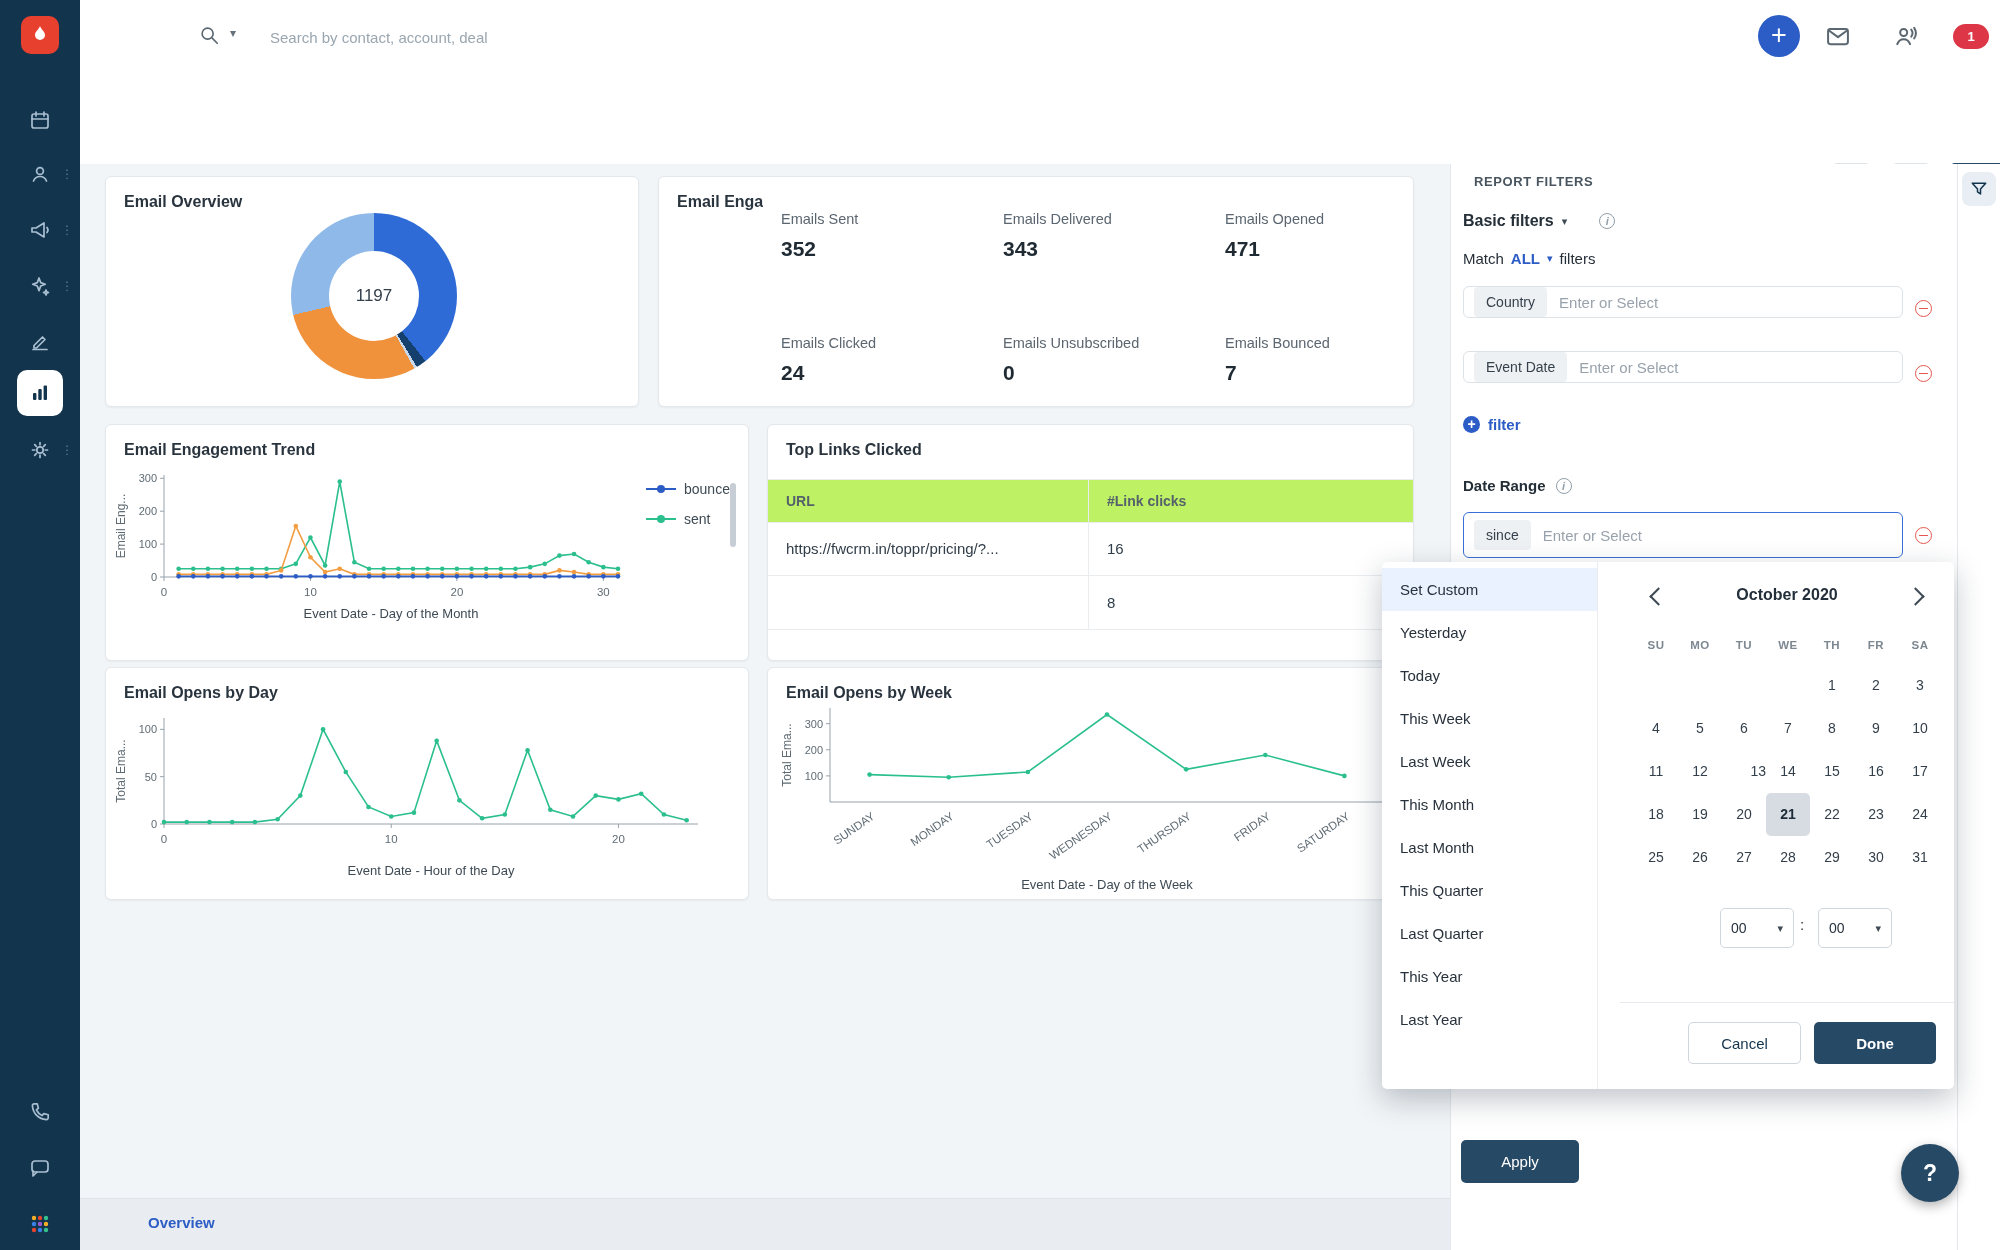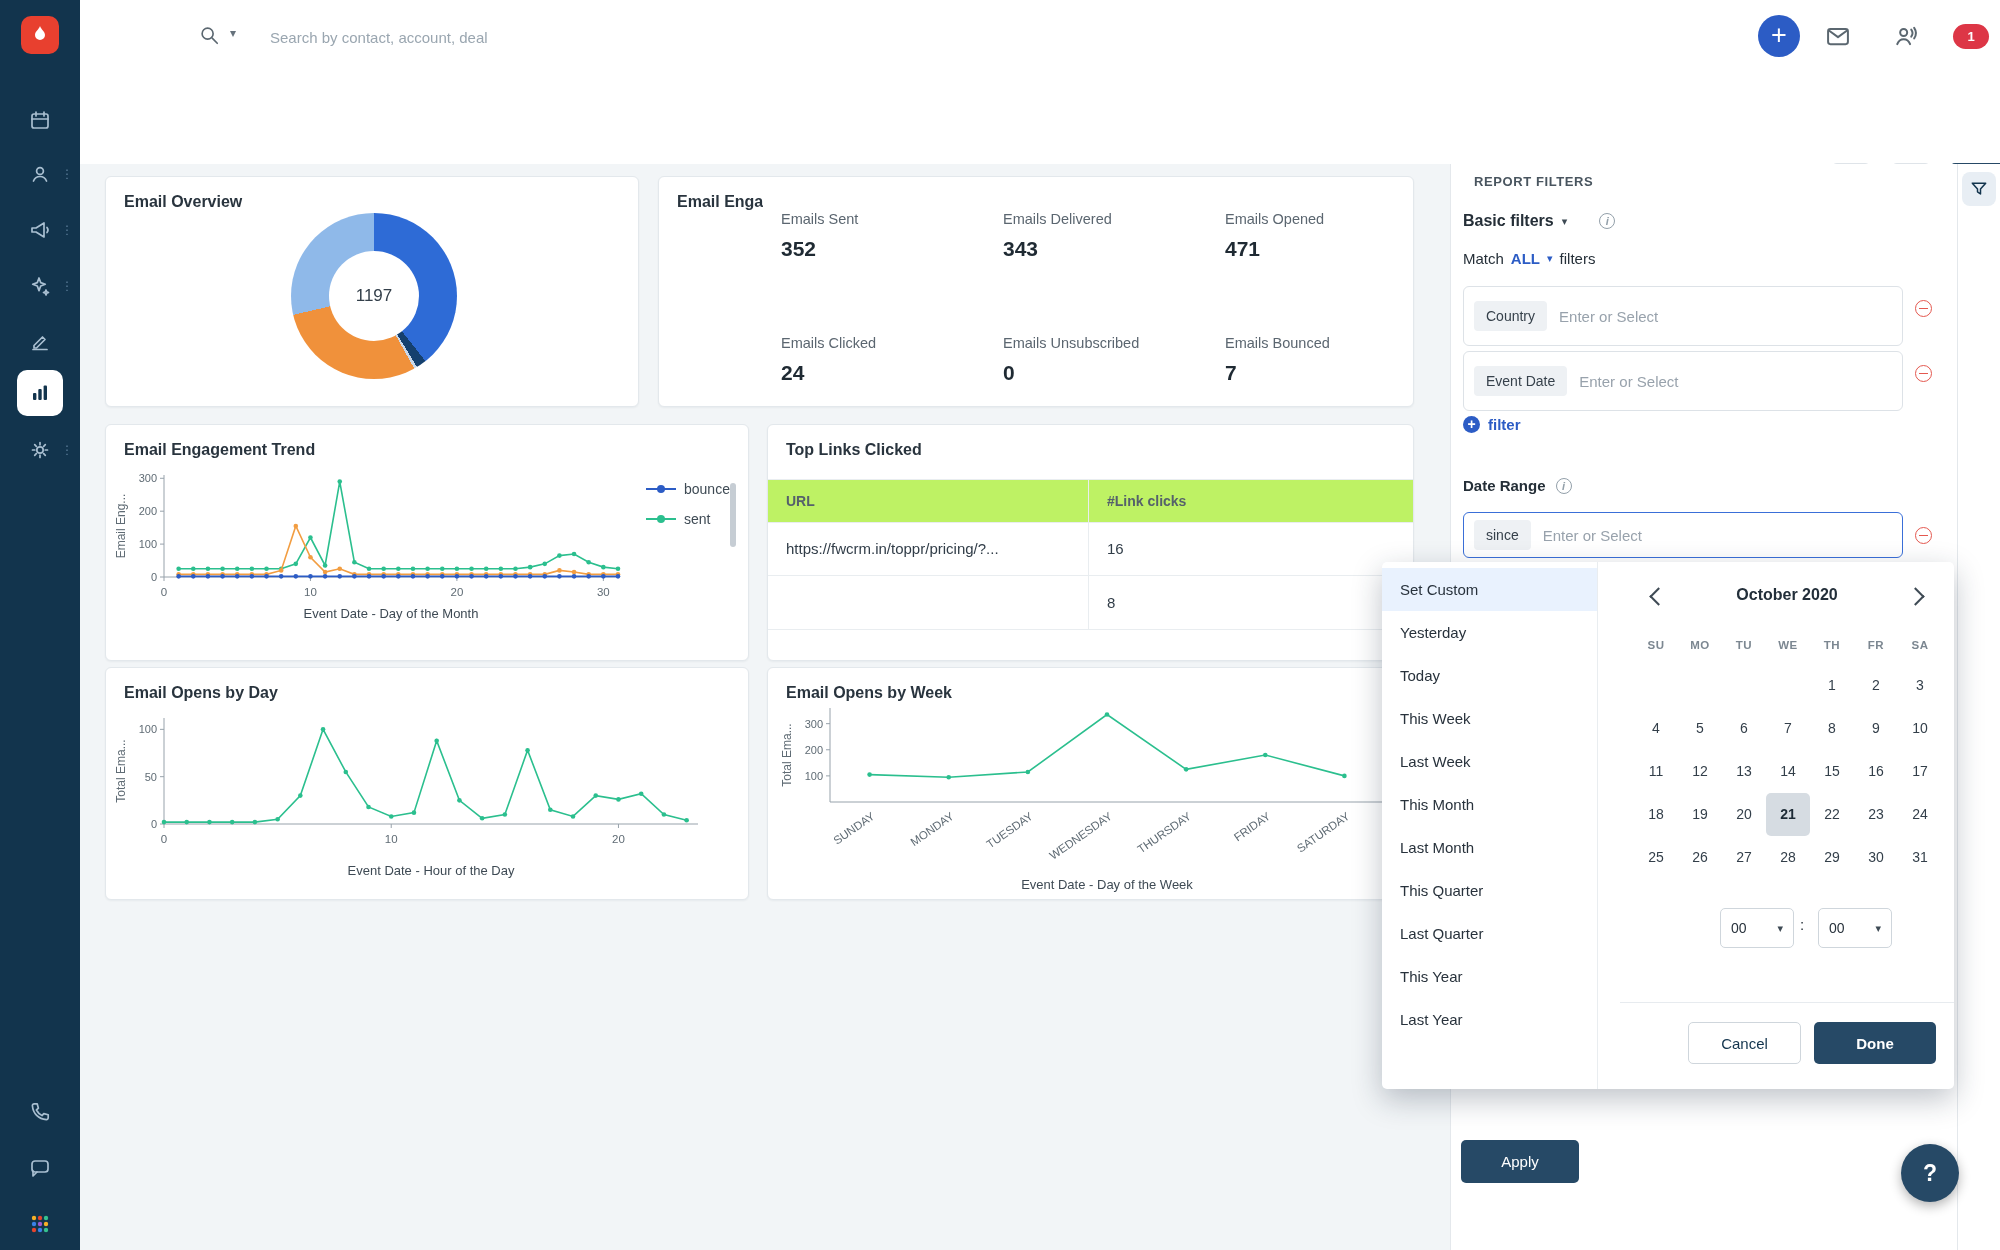--- a/index.html
+++ b/index.html
@@ -62,21 +62,21 @@
 
   
   .fpanel{position:absolute;left:1450px;top:164px;width:507px;height:1086px;background:#fff;border-left:1px solid #e4e8ec;box-sizing:border-box;}
   .rail{position:absolute;left:1957px;top:164px;width:43px;height:1086px;background:#fff;border-left:1px solid #e4e8ec;box-sizing:border-box;}
   .rail-tile{position:absolute;left:4px;top:8px;width:34px;height:34px;border-radius:8px;background:#e8eef4;display:flex;align-items:center;justify-content:center;cursor:pointer;}
   .rail-tile svg{stroke:#12344d;fill:none;stroke-width:1.8;stroke-linejoin:round;}
   .fp-title{position:absolute;left:23px;top:10px;font-size:13px;font-weight:bold;letter-spacing:.6px;color:#49555f;}
   .fp-strong{font-size:16px;font-weight:bold;color:#252f38;}
   .caret{font-size:11px;color:#3e4a54;}
   .info{display:inline-flex;width:16px;height:16px;border:1.4px solid #93a0aa;border-radius:50%;color:#93a0aa;font-size:11px;align-items:center;justify-content:center;font-style:italic;font-weight:bold;box-sizing:border-box;}
-  .frow{position:absolute;left:12px;width:440px;height:60px;border:1px solid #dde2e7;border-radius:6px;background:#fff;display:flex;align-items:center;padding:0 10px;gap:10px;box-sizing:border-box;}
+  .frow{position:absolute;left:12px;width:440px;height:32px;border:1px solid #dde2e7;border-radius:6px;background:#fff;display:flex;align-items:center;padding:0 10px;gap:10px;box-sizing:border-box;}
   .frow.focus{border:1.6px solid #3a6fd8;}
   .chip{background:#eef1f4;border-radius:4px;padding:7px 12px;font-size:14px;color:#36414b;white-space:nowrap;}
   .fin{flex:1;border:none;outline:none;font-size:15px;color:#333f4a;font-family:"Liberation Sans",sans-serif;background:transparent;min-width:40px;}
   .fin::placeholder{color:#98a2ac;}
   .minus{position:absolute;width:17px;height:17px;border:1.6px solid #e4584f;border-radius:50%;box-sizing:border-box;cursor:pointer;}
   .minus::after{content:'';position:absolute;left:3px;right:3px;top:50%;height:1.6px;margin-top:-0.8px;background:#e4584f;}
   .plusc{display:inline-block;width:17px;height:17px;background:#2c5cc5;border-radius:50%;color:#fff;font-size:14px;line-height:16px;text-align:center;}
   .addf{position:absolute;left:12px;display:flex;align-items:center;gap:8px;color:#2c5cc5;font-size:15px;font-weight:bold;cursor:pointer;}
   .apply-btn{position:absolute;left:10px;top:976px;width:118px;height:43px;background:#264966;border-radius:5px;color:#fff;font-size:15px;display:flex;align-items:center;justify-content:center;cursor:pointer;}
 
@@ -592,21 +592,21 @@
           <div class="cal-cell" style="cursor: pointer;">3</div>
           <div class="cal-cell" style="cursor: pointer;">4</div>
           <div class="cal-cell" style="cursor: pointer;">5</div>
           <div class="cal-cell" style="cursor: pointer;">6</div>
           <div class="cal-cell" style="cursor: pointer;">7</div>
           <div class="cal-cell" style="cursor: pointer;">8</div>
           <div class="cal-cell" style="cursor: pointer;">9</div>
           <div class="cal-cell" style="cursor: pointer;">10</div>
           <div class="cal-cell" style="cursor: pointer;">11</div>
           <div class="cal-cell" style="cursor: pointer;">12</div>
-          <div class="cal-cell" style="cursor: pointer;">13</div>
+          <div class="cal-cell" style="cursor: pointer; text-align: right;">13</div>
           <div class="cal-cell" style="cursor: pointer;">14</div>
           <div class="cal-cell" style="cursor: pointer;">15</div>
           <div class="cal-cell" style="cursor: pointer;">16</div>
           <div class="cal-cell" style="cursor: pointer;">17</div>
           <div class="cal-cell" style="cursor: pointer;">18</div>
           <div class="cal-cell" style="cursor: pointer;">19</div>
           <div class="cal-cell" style="cursor: pointer;">20</div>
           <div class="cal-cell sel" style="cursor: pointer;">21</div>
           <div class="cal-cell" style="cursor: pointer;">22</div>
           <div class="cal-cell" style="cursor: pointer;">23</div>
@@ -627,15 +627,18 @@
       <div class="tsel" style="left:198px">
         <span>00</span>
           <span class="caret">▾</span>
       </div>
       <div class="cal-sep"></div>
       <div class="btn cancel">Cancel</div>
       <div class="btn done">Done</div>
     </div>
   </div>
 
+  <div class="bottombar">
+    <span class="bb-tab">Overview</span>
+  </div>
   <div class="help-fab">?</div>
 
 </div>
 
 </body></html>

